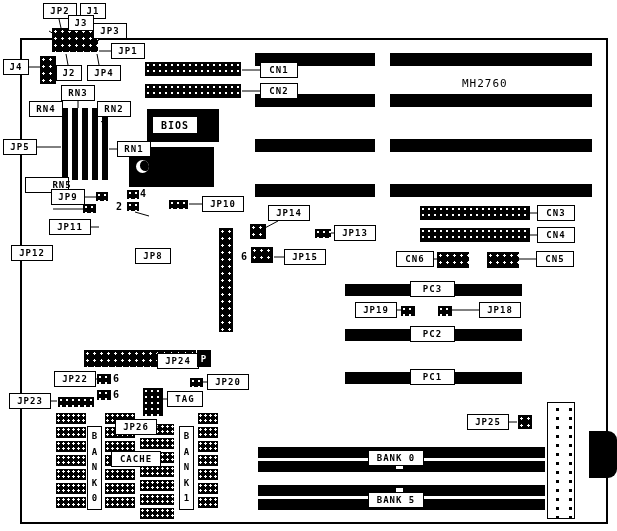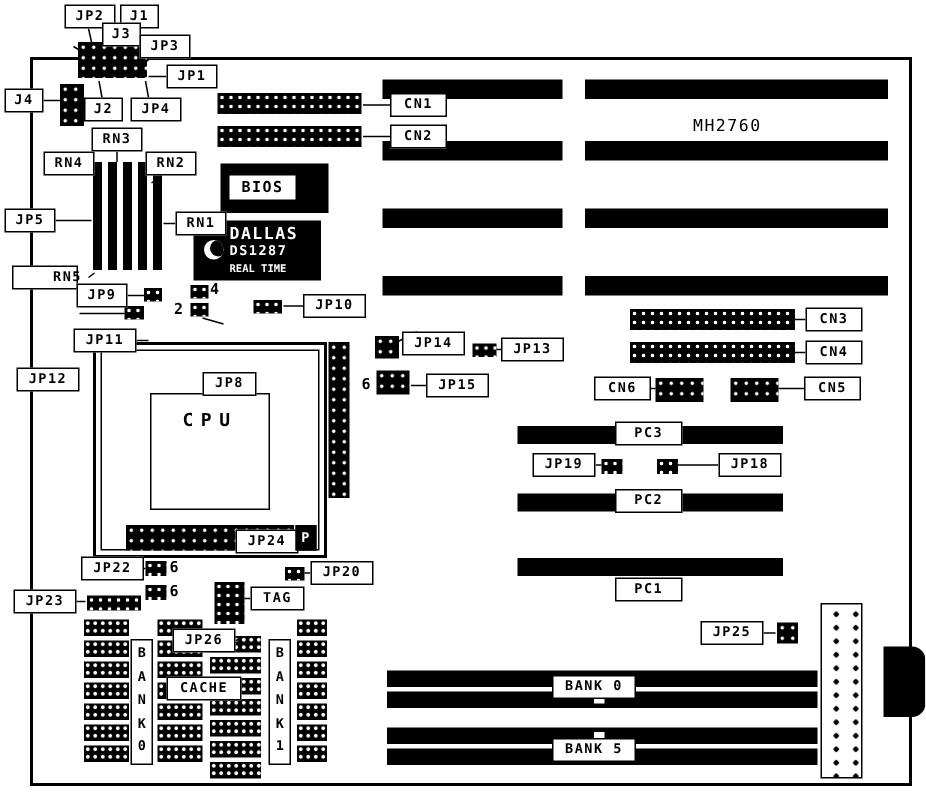--- a/index.html
+++ b/index.html
@@ -88,33 +88,22 @@
       <line x1="509" y1="422" x2="517" y2="422"></line>
     </svg>
   <div class="model">MH2760</div>
 
   <div class="bios-chip">
     <div class="bios-label">BIOS</div>
   </div>
 
   <div class="dallas-chip">
     <div class="moon"></div>
-    <div class="dallas-text">
-      <span class="dl1">DALLAS</span>
-      <span class="dl2">DS1287</span>
-      <span class="dl3">REAL TIME</span>
-    </div>
   </div>
 
-  <div class="cpu-socket">
-    <div class="cpu-ring"></div>
-    <div class="cpu-die">
-      <span>CPU</span>
-    </div>
-  </div>
 
   <div class="kbd-conn"></div>
 <div class="bar" style="left: 255px; top: 53px; width: 120px; height: 13px;"></div>
     <div class="bar" style="left: 390px; top: 53px; width: 202px; height: 13px;"></div>
     <div class="bar" style="left: 255px; top: 94px; width: 120px; height: 13px;"></div>
     <div class="bar" style="left: 390px; top: 94px; width: 202px; height: 13px;"></div>
     <div class="bar" style="left: 255px; top: 139px; width: 120px; height: 13px;"></div>
     <div class="bar" style="left: 390px; top: 139px; width: 202px; height: 13px;"></div>
     <div class="bar" style="left: 255px; top: 184px; width: 120px; height: 13px;"></div>
     <div class="bar" style="left: 390px; top: 184px; width: 202px; height: 13px;"></div>
@@ -195,40 +184,40 @@
     <div class="lbl" style="left: 93px; top: 23px; width: 34px; height: 16px; text-align: center;">JP3</div>
     <div class="lbl" style="left: 111px; top: 43px; width: 34px; height: 16px;">JP1</div>
     <div class="lbl" style="left: 3px; top: 59px; width: 26px; height: 16px; text-align: center;">J4</div>
     <div class="lbl" style="left: 56px; top: 65px; width: 26px; height: 16px;">J2</div>
     <div class="lbl" style="left: 87px; top: 65px; width: 34px; height: 16px;">JP4</div>
     <div class="lbl" style="left: 61px; top: 85px; width: 34px; height: 16px;">RN3</div>
     <div class="lbl" style="left: 29px; top: 101px; width: 34px; height: 16px;">RN4</div>
     <div class="lbl" style="left: 97px; top: 101px; width: 34px; height: 16px;">RN2</div>
     <div class="lbl" style="left: 3px; top: 139px; width: 34px; height: 16px;">JP5</div>
     <div class="lbl" style="left: 117px; top: 141px; width: 34px; height: 16px;">RN1</div>
-    <div class="lbl" style="left: 8px; top: 177px; width: 44px; height: 16px; padding-left: 30px;">RN5</div>
+    <div class="lbl" style="left: 25px; top: 177px; width: 44px; height: 16px; padding-left: 30px;">RN5</div>
     <div class="lbl" style="left: 51px; top: 189px; width: 34px; height: 16px;">JP9</div>
     <div class="lbl" style="left: 11px; top: 201px; width: 42px; height: 16px; margin-top: 44px;">JP12</div>
     <div class="lbl" style="left: 202px; top: 196px; width: 42px; height: 16px;">JP10</div>
     <div class="lbl" style="left: 135px; top: 216px; width: 36px; height: 16px; margin-top: 32px;">JP8</div>
     <div class="lbl" style="left: 49px; top: 219px; width: 42px; height: 16px;">JP11</div>
     <div class="lbl" style="left: 260px; top: 62px; width: 38px; height: 16px;">CN1</div>
     <div class="lbl" style="left: 260px; top: 83px; width: 38px; height: 16px;">CN2</div>
-    <div class="lbl" style="left: 268px; top: 205px; width: 42px; height: 16px; margin-top: 16px;">JP14</div>
+    <div class="lbl" style="left: 268px; top: 205px; width: 42px; height: 16px;">JP14</div>
     <div class="lbl" style="left: 334px; top: 225px; width: 42px; height: 16px;">JP13</div>
     <div class="lbl" style="left: 284px; top: 249px; width: 42px; height: 16px;">JP15</div>
     <div class="lbl" style="left: 537px; top: 205px; width: 38px; height: 16px;">CN3</div>
     <div class="lbl" style="left: 537px; top: 227px; width: 38px; height: 16px;">CN4</div>
     <div class="lbl" style="left: 396px; top: 251px; width: 38px; height: 16px;">CN6</div>
     <div class="lbl" style="left: 536px; top: 251px; width: 38px; height: 16px;">CN5</div>
     <div class="lbl" style="left: 355px; top: 302px; width: 42px; height: 16px;">JP19</div>
     <div class="lbl" style="left: 479px; top: 302px; width: 42px; height: 16px;">JP18</div>
     <div class="lbl" style="left: 410px; top: 281px; width: 45px; height: 16px;">PC3</div>
     <div class="lbl" style="left: 410px; top: 326px; width: 45px; height: 16px;">PC2</div>
-    <div class="lbl" style="left: 410px; top: 369px; width: 45px; height: 16px; margin-top: 16px;">PC1</div>
+    <div class="lbl" style="left: 410px; top: 369px; width: 45px; height: 16px;">PC1</div>
     <div class="lbl" style="left: 157px; top: 353px; width: 42px; height: 16px;">JP24</div>
     <div class="lbl inv" style="left: 197px; top: 350px; width: 14px; height: 17px;">P</div>
     <div class="lbl" style="left: 54px; top: 371px; width: 42px; height: 16px;">JP22</div>
     <div class="lbl" style="left: 207px; top: 374px; width: 42px; height: 16px;">JP20</div>
     <div class="lbl" style="left: 9px; top: 393px; width: 42px; height: 16px;">JP23</div>
     <div class="lbl" style="left: 167px; top: 391px; width: 36px; height: 16px;">TAG</div>
     <div class="lbl" style="left: 115px; top: 419px; width: 42px; height: 16px; text-align: right;">JP26</div>
     <div class="lbl" style="left: 111px; top: 451px; width: 50px; height: 16px;">CACHE</div>
     <div class="lbl" style="left: 368px; top: 450px; width: 56px; height: 16px;">BANK 0</div>
     <div class="lbl" style="left: 368px; top: 492px; width: 56px; height: 16px;">BANK 5</div>

